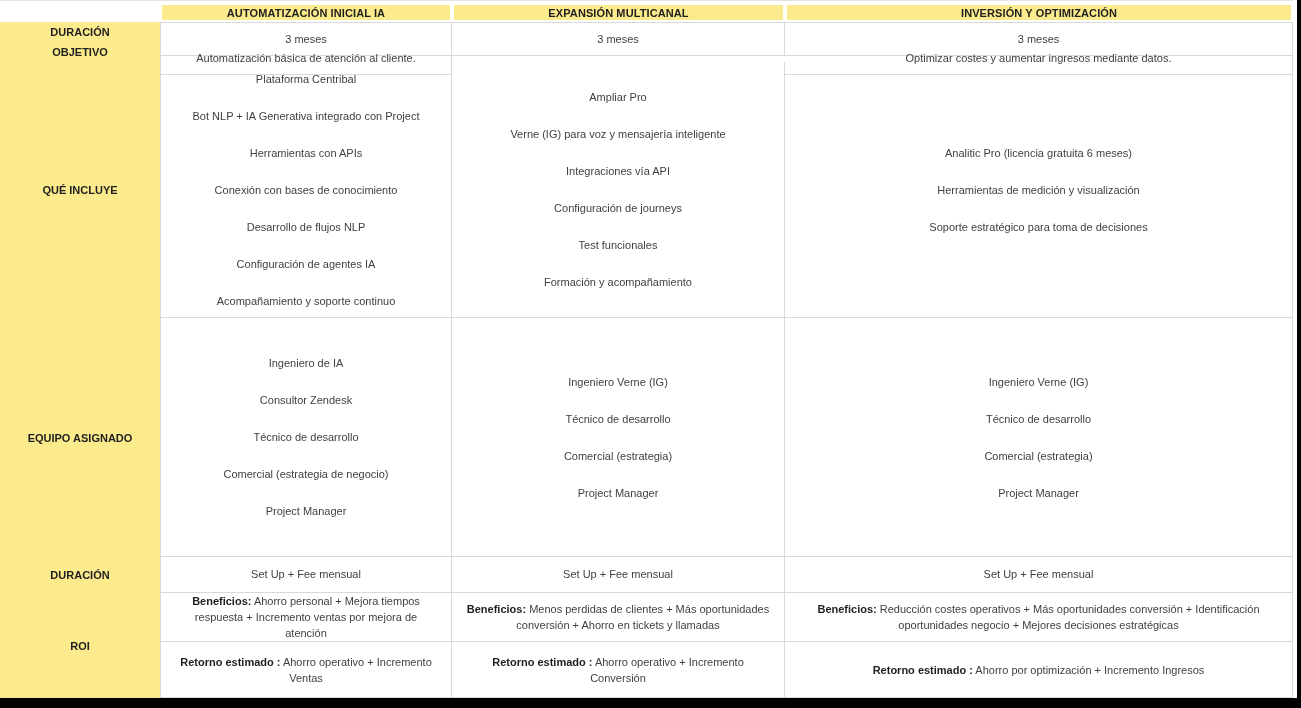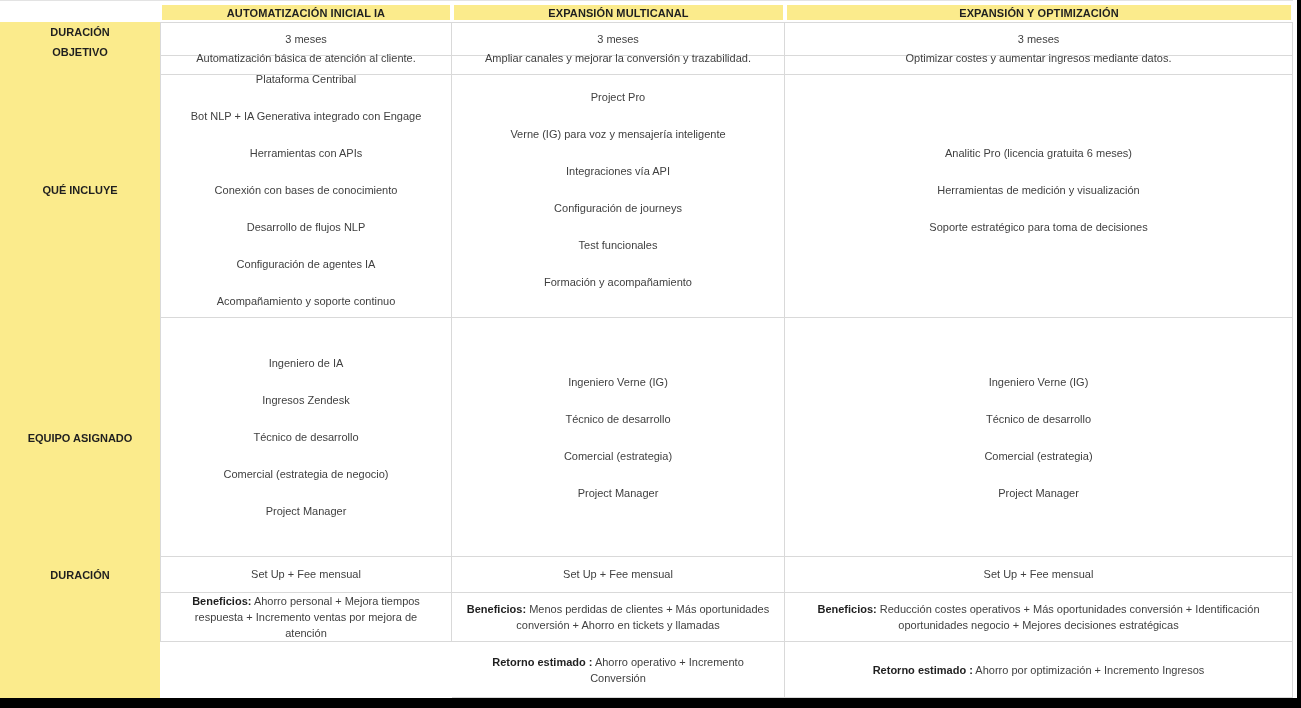--- a/index.html
+++ b/index.html
@@ -55,64 +55,64 @@
 </head>
 <body>
 
 <div class="frame">
   <div class="top-line"></div>
 
   <div class="grid">
 
     <div class="header-cell gc2 gr2">AUTOMATIZACIÓN INICIAL IA</div>
     <div class="header-cell gc3 gr2">EXPANSIÓN MULTICANAL</div>
-    <div class="header-cell gc4 gr2">EXPANSIÓN Y OPTIMIZACIÓN</div>
+    <div class="header-cell gc4 gr2">INVERSIÓN Y OPTIMIZACIÓN</div>
 
     <div class="label-bg gc1 gr3-10"></div>
 
     <div class="label gc1 gr3">DURACIÓN</div>
     <div class="label gc1 gr4">OBJETIVO</div>
     <div class="label gc1 gr5">QUÉ INCLUYE</div>
     <div class="label gc1 gr6">EQUIPO ASIGNADO</div>
     <div class="label gc1 gr7">DURACIÓN</div>
+    <div class="label gc1 gr8-10">ROI</div>
 
     <div class="cell first rtop gc2 gr3">3 meses</div>
     <div class="cell rtop gc3 gr3">3 meses</div>
     <div class="cell rtop gc4 gr3">3 meses</div>
 
     <div class="cell first gc2 gr4">Automatización básica de atención al cliente.</div>
-    <div class="cell gc3 gr4">Ampliar canales y mejorar la conversión y trazabilidad.</div>
     <div class="cell gc4 gr4">Optimizar costes y aumentar ingresos mediante datos.</div>
 
     <div class="cell stack first gc2 gr5">
       <div class="item">Plataforma Centribal</div>
-      <div class="item">Bot NLP + IA Generativa integrado con Engage</div>
+      <div class="item">Bot NLP + IA Generativa integrado con Project</div>
       <div class="item">Herramientas con APIs</div>
       <div class="item">Conexión con bases de conocimiento</div>
       <div class="item">Desarrollo de flujos NLP</div>
       <div class="item">Configuración de agentes IA</div>
       <div class="item">Acompañamiento y soporte continuo</div>
     </div>
     <div class="cell stack gc3 gr5">
-      <div class="item">Project Pro</div>
+      <div class="item">Ampliar Pro</div>
       <div class="item">Verne (IG) para voz y mensajería inteligente</div>
       <div class="item">Integraciones vía API</div>
       <div class="item">Configuración de journeys</div>
       <div class="item">Test funcionales</div>
       <div class="item">Formación y acompañamiento</div>
     </div>
     <div class="cell stack gc4 gr5">
       <div class="item">Analitic Pro (licencia gratuita 6 meses)</div>
       <div class="item">Herramientas de medición y visualización</div>
       <div class="item">Soporte estratégico para toma de decisiones</div>
     </div>
 
     <div class="cell stack first gc2 gr6">
       <div class="item">Ingeniero de IA</div>
-      <div class="item">Ingresos Zendesk</div>
+      <div class="item">Consultor Zendesk</div>
       <div class="item">Técnico de desarrollo</div>
       <div class="item">Comercial (estrategia de negocio)</div>
       <div class="item">Project Manager</div>
     </div>
     <div class="cell stack gc3 gr6">
       <div class="item">Ingeniero Verne (IG)</div>
       <div class="item">Técnico de desarrollo</div>
       <div class="item">Comercial (estrategia)</div>
       <div class="item">Project Manager</div>
     </div>
@@ -130,20 +130,23 @@
     <div class="cell roi first gc2 gr8">
       <div class="inner"><b>Beneficios:</b> <span>Ahorro personal + Mejora tiempos respuesta + Incremento ventas por mejora de atención</span></div>
     </div>
     <div class="cell roi gc3 gr8">
       <div class="inner"><b>Beneficios:</b> <span>Menos perdidas de clientes + Más oportunidades conversión + Ahorro en tickets y llamadas</span></div>
     </div>
     <div class="cell roi gc4 gr8">
       <div class="inner"><b>Beneficios:</b> <span>Reducción costes operativos + Más oportunidades conversión + Identificación oportunidades negocio + Mejores decisiones estratégicas</span></div>
     </div>
 
+    <div class="cell roi first gc2 gr9">
+      <div class="inner"><b>Retorno estimado :</b> <span>Ahorro operativo + Incremento Ventas</span></div>
+    </div>
     <div class="cell roi gc3 gr9">
       <div class="inner"><b>Retorno estimado :</b> <span>Ahorro operativo + Incremento Conversión</span></div>
     </div>
     <div class="cell roi gc4 gr9">
       <div class="inner"><b>Retorno estimado :</b> <span>Ahorro por optimización + Incremento Ingresos</span></div>
     </div>
 
   </div>
 
   <div class="black-right"></div>

